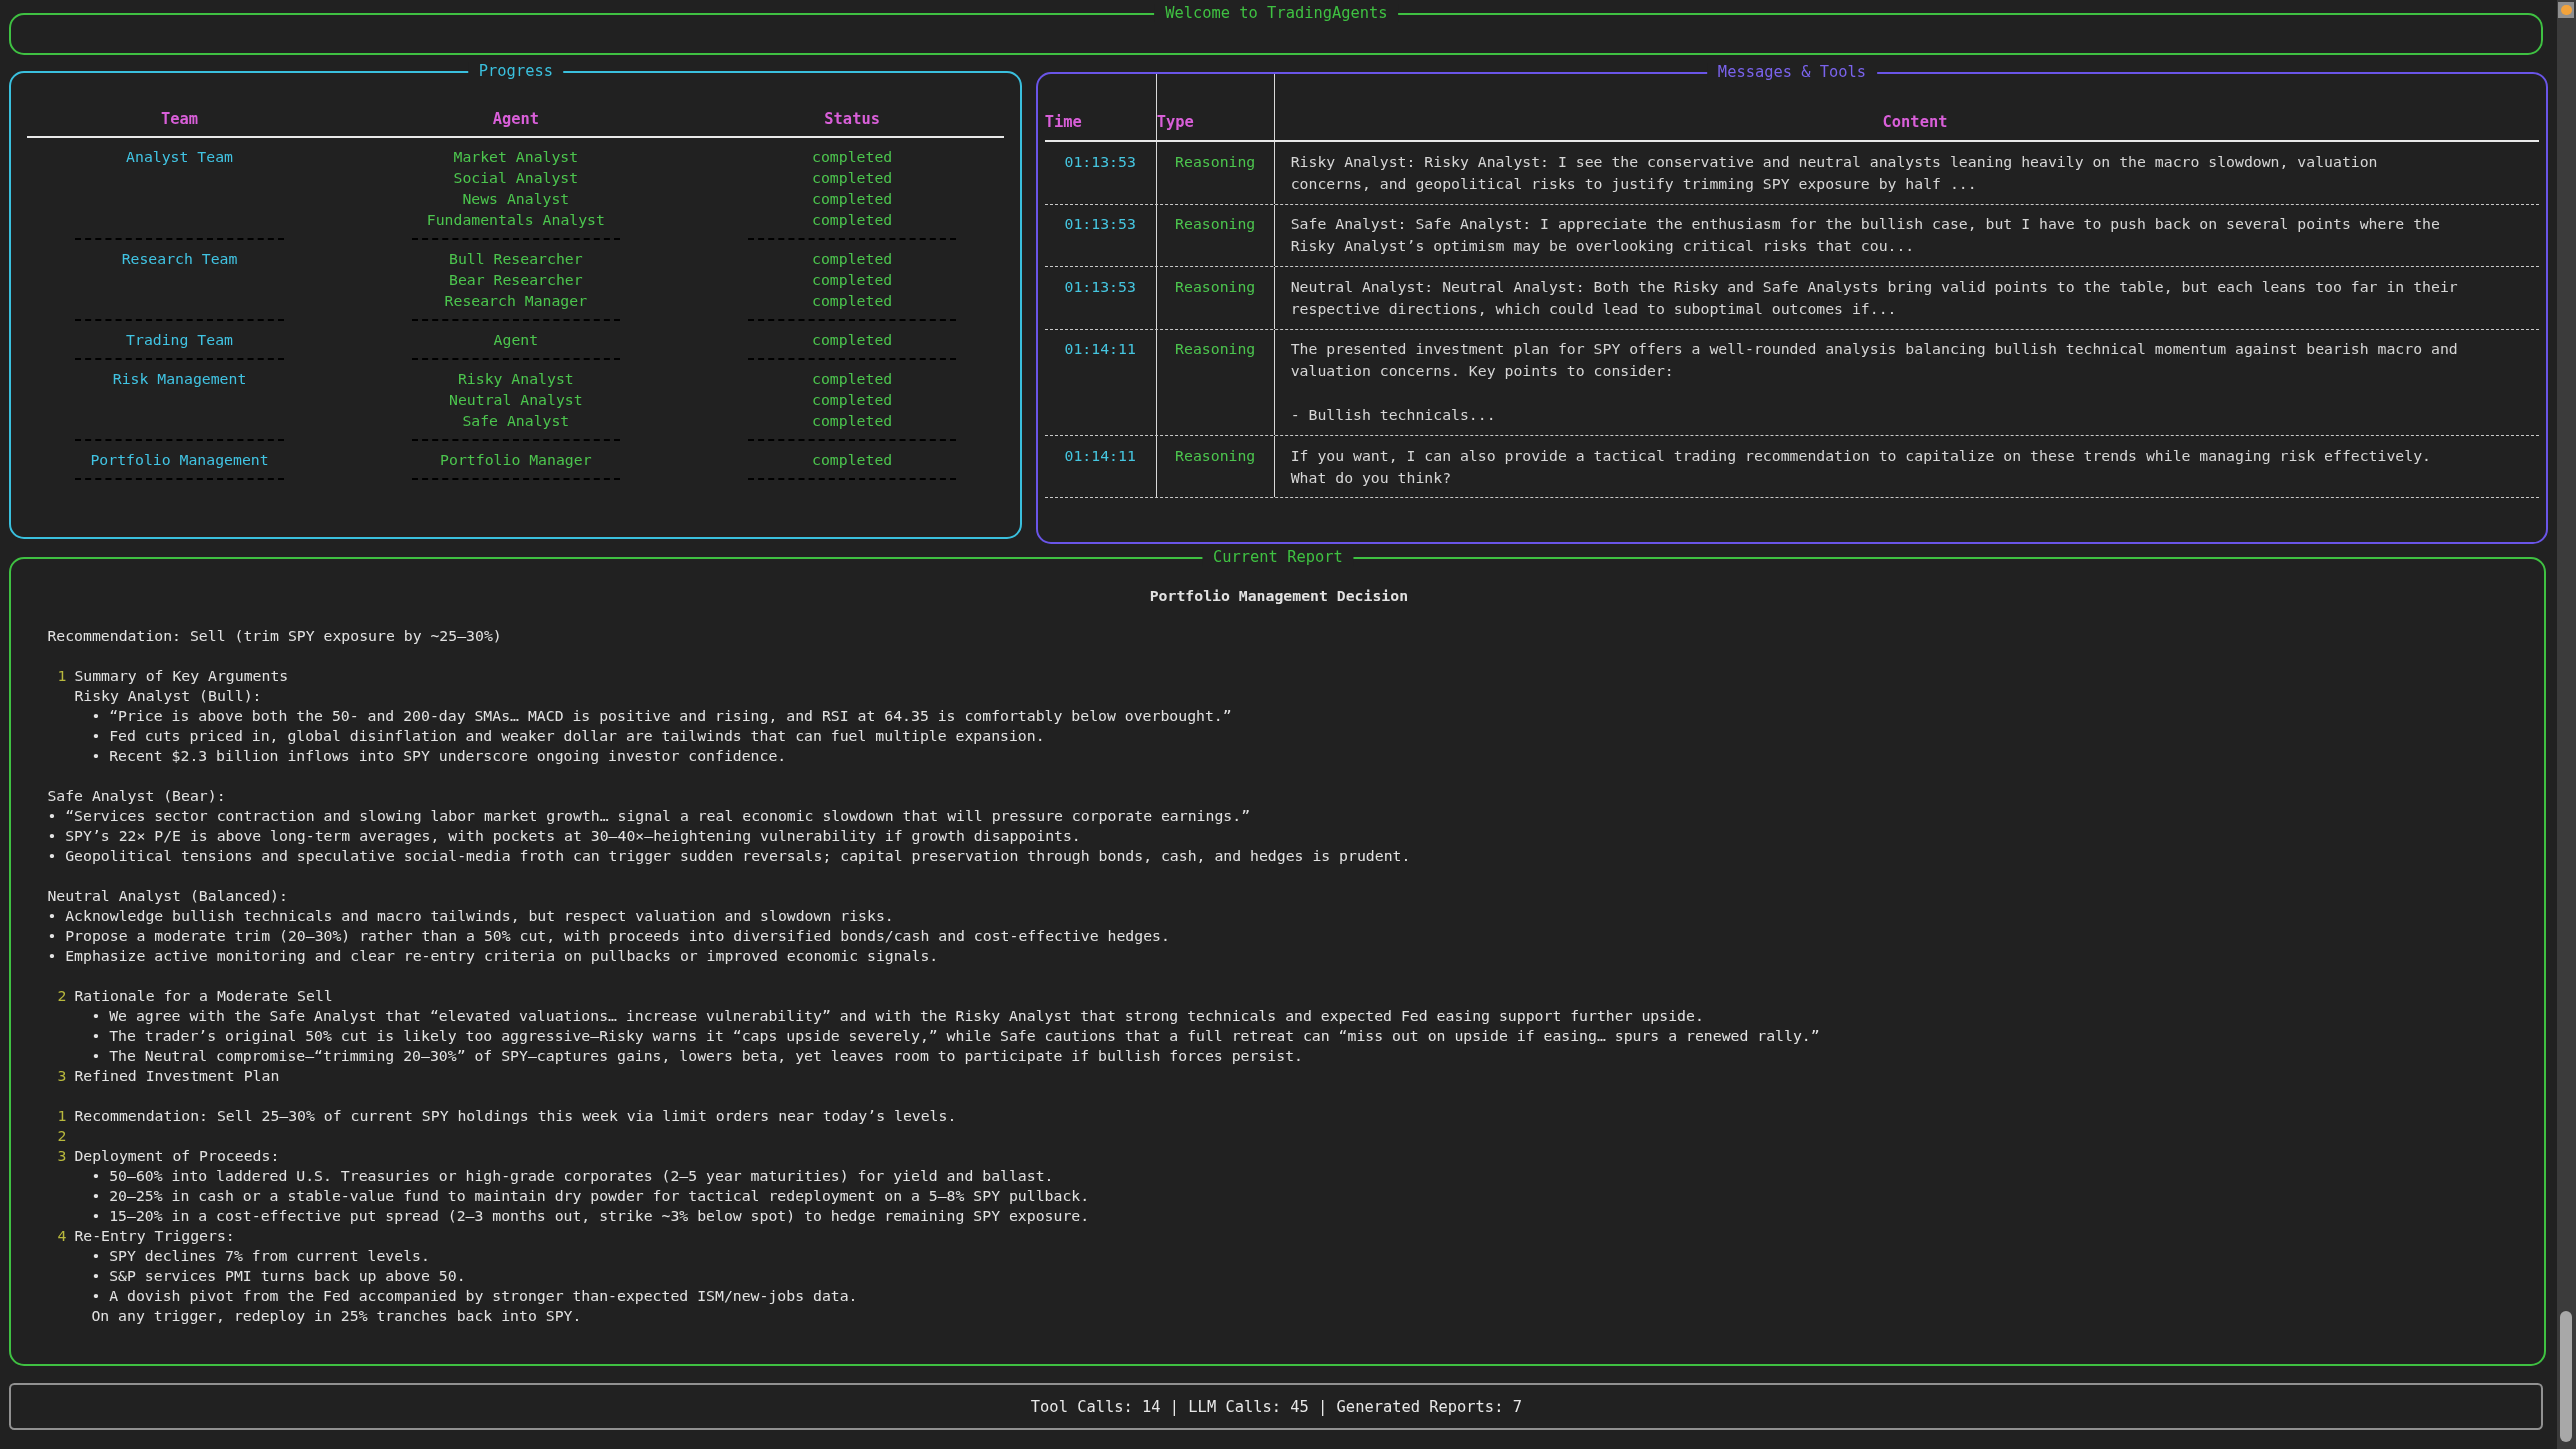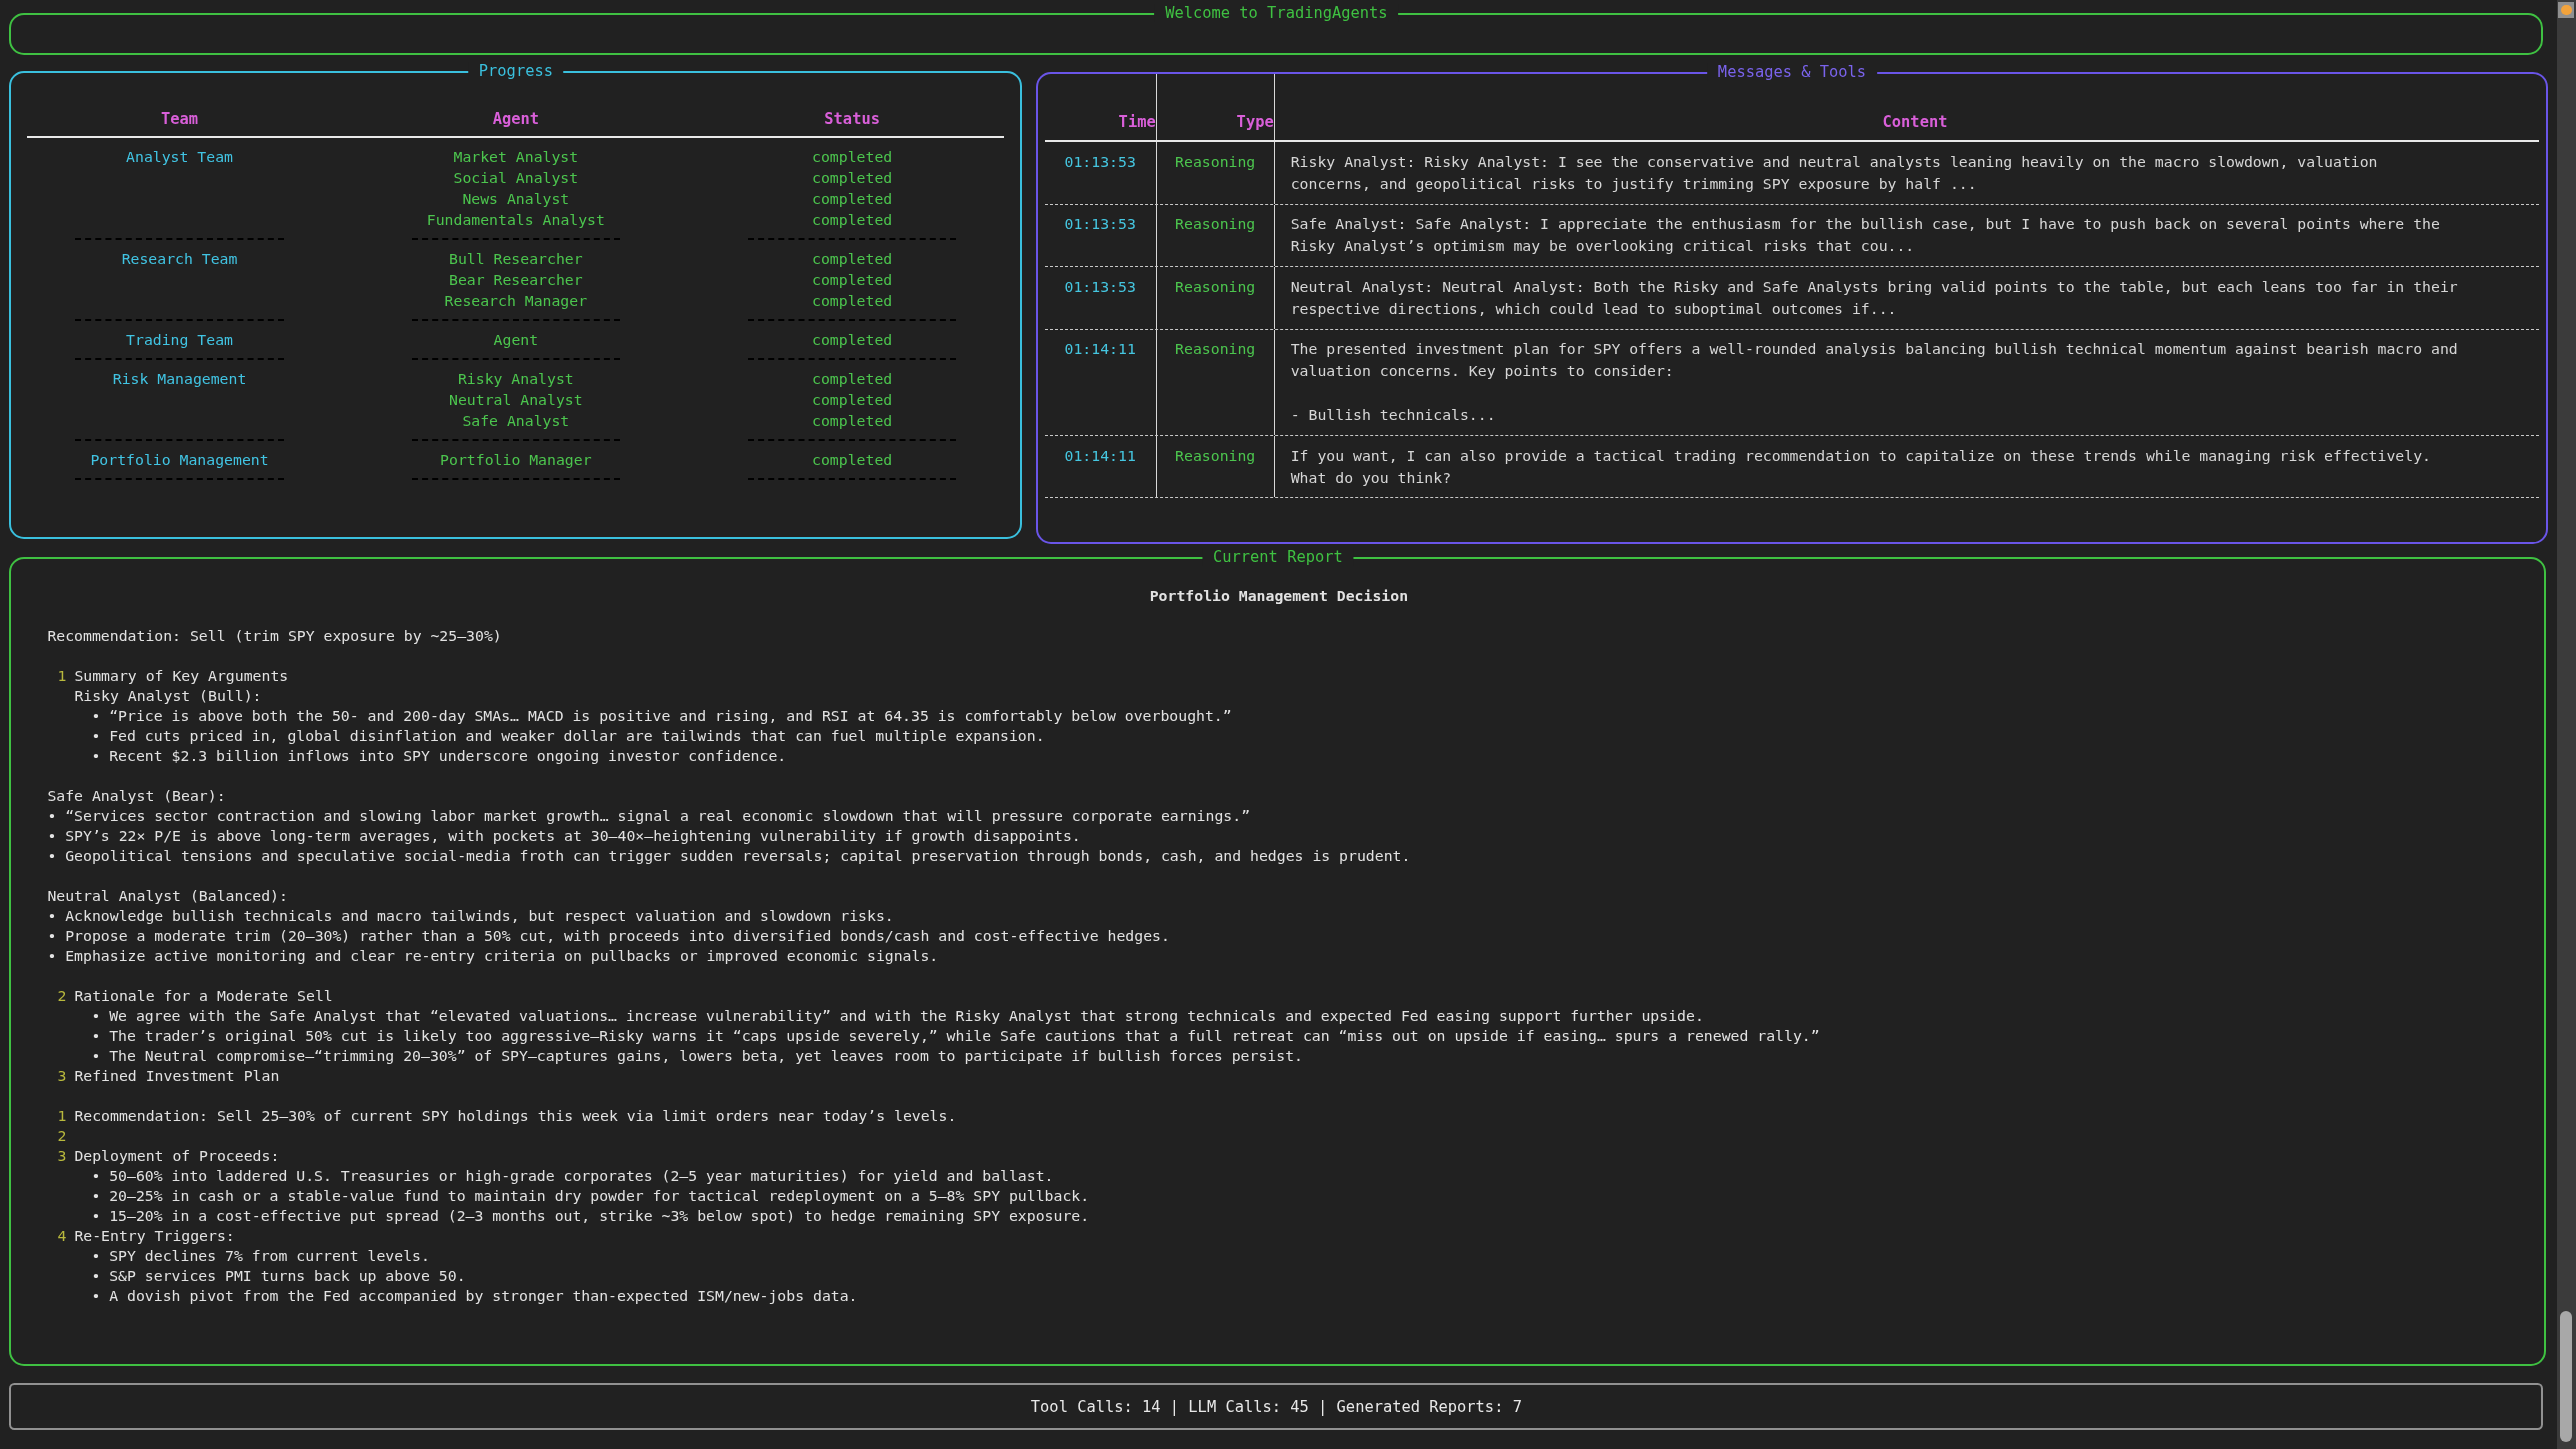--- a/index.html
+++ b/index.html
@@ -28,21 +28,21 @@
   .pg-gsep i{display:block;width:62%;border-top:2px dashed;}
   .sep-team{border-color:#4d7ea6;}
   .sep-agent{border-color:#4c8c3c;}
   .sep-status{border-color:#9c9440;}
   
   #messages{left:1036px;top:72px;width:1508px;height:468px;border-color:#6a55e8;}
   #messages .ptitle{color:#7a63ec;}
   .mt{margin:0 6.7px;font-size:14.8px;}
   .mt-head{display:grid;grid-template-columns:111px 118px 1fr;font-weight:bold;
            color:#d95fd9;font-size:15.4px;border-bottom:2px solid #e8e8e8;}
-  .mt-head div{padding:39px 0 9.4px 0;text-align:right;}
+  .mt-head div{padding:39px 0 9.4px 0;text-align:left;}
   .mt-head div.cdiv{border-left:1.3px solid #d8d8d8;}
   .mt-head .h-content{text-align:center;padding-left:16px;}
   .m-row{display:grid;grid-template-columns:111px 118px 1fr;border-bottom:1.3px dashed #c8c8c8;}
   .m-row > div{padding:8.7px 2.7px;line-height:22px;}
   .m-row .cdiv{border-left:1.3px solid #d8d8d8;}
   .time-cell{color:#45c6e0;text-align:center;}
   .type-cell{color:#4cc54e;text-align:center;}
   .content-cell{color:#d6d6d6;text-align:left;padding-left:16px !important;
                 padding-right:74px !important;white-space:pre-wrap;}
   
@@ -284,20 +284,21 @@
     <div class="rl N"><span class="n">1</span><span>Recommendation: Sell 25–30% of current SPY holdings this week via limit orders near today’s levels.</span></div>
     <div class="rl N"><span class="n">2</span></div>
     <div class="rl N"><span class="n">3</span><span>Deployment of Proceeds:</span></div>
     <div class="rl I3">• 50–60% into laddered U.S. Treasuries or high-grade corporates (2–5 year maturities) for yield and ballast.</div>
     <div class="rl I3">• 20–25% in cash or a stable-value fund to maintain dry powder for tactical redeployment on a 5–8% SPY pullback.</div>
     <div class="rl I3">• 15–20% in a cost-effective put spread (2–3 months out, strike ~3% below spot) to hedge remaining SPY exposure.</div>
     <div class="rl N"><span class="n">4</span><span>Re-Entry Triggers:</span></div>
     <div class="rl I3">• SPY declines 7% from current levels.</div>
     <div class="rl I3">• S&amp;P services PMI turns back up above 50.</div>
     <div class="rl I3">• A dovish pivot from the Fed accompanied by stronger than-expected ISM/new-jobs data.</div>
+    <div class="rl I3">On any trigger, redeploy in 25% tranches back into SPY.</div>
   </div>
 </div>
 
 <div id="footer">
   <span>Tool Calls: 14 | LLM Calls: 45 | Generated Reports: 7</span>
 </div>
 
 <div class="sb-track">
   <div class="sb-marker">
     <div class="sb-dot"></div>

